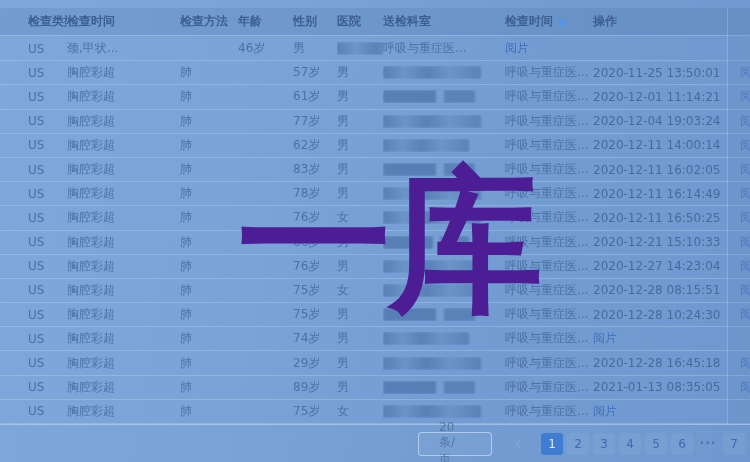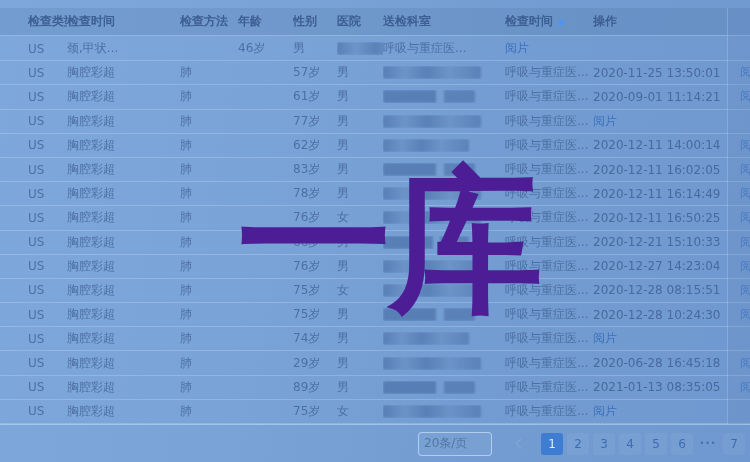--- a/index.html
+++ b/index.html
@@ -68,21 +68,21 @@
   
   #pager-bar{
     position:absolute;left:0;top:424px;width:750px;height:38px;
     border-top:1px solid rgba(218,234,251,0.45);
     display:flex;align-items:center;justify-content:flex-end;
     padding-right:3px;box-sizing:border-box;
   }
   #page-size{
     width:74px;height:24px;border:1px solid rgba(198,219,244,0.75);
     border-radius:4px;display:flex;align-items:center;justify-content:space-between;
-    padding:0 5px;box-sizing:border-box;color:#54779f;font-size:12px;
+    padding:0 20px;box-sizing:border-box;color:#54779f;font-size:12px;
     margin-right:17px;cursor:pointer;background:rgba(255,255,255,0.04);
   }
   .chev{
     width:6px;height:6px;border-right:1.5px solid #7e9dc7;border-bottom:1.5px solid #7e9dc7;
     display:inline-block;
   }
   .chev-down{transform:rotate(45deg) translateY(-2px);}
   #prev-btn{
     width:22px;height:22px;display:flex;align-items:center;justify-content:center;
     margin-right:8px;cursor:pointer;
@@ -144,34 +144,35 @@
         <div class="cell cell-type">US</div>
         <div class="cell cell-item">胸腔彩超</div>
         <div class="cell cell-organ">肺</div>
         <div class="cell cell-method"></div>
         <div class="cell cell-age">61岁</div>
         <div class="cell cell-gender">男</div>
         <div class="cell cell-hospital">
           <div class="redact"></div>
         </div>
         <div class="cell cell-dept">呼吸与重症医...</div>
-        <div class="cell cell-time">2020-09-01 11:14:21</div>
+        <div class="cell cell-time">2020-12-01 11:14:21</div>
         <div class="cell cell-action"><a>阅片</a></div>
       </div>
       <div class="grid-row t-row">
         <div class="cell cell-type">US</div>
         <div class="cell cell-item">胸腔彩超</div>
         <div class="cell cell-organ">肺</div>
         <div class="cell cell-method"></div>
         <div class="cell cell-age">77岁</div>
         <div class="cell cell-gender">男</div>
         <div class="cell cell-hospital">
           <div class="redact"></div>
         </div>
         <div class="cell cell-dept">呼吸与重症医...</div>
+        <div class="cell cell-time">2020-12-04 19:03:24</div>
         <div class="cell cell-action"><a>阅片</a></div>
       </div>
       <div class="grid-row t-row">
         <div class="cell cell-type">US</div>
         <div class="cell cell-item">胸腔彩超</div>
         <div class="cell cell-organ">肺</div>
         <div class="cell cell-method"></div>
         <div class="cell cell-age">62岁</div>
         <div class="cell cell-gender">男</div>
         <div class="cell cell-hospital">
@@ -296,21 +297,21 @@
         <div class="cell cell-type">US</div>
         <div class="cell cell-item">胸腔彩超</div>
         <div class="cell cell-organ">肺</div>
         <div class="cell cell-method"></div>
         <div class="cell cell-age">29岁</div>
         <div class="cell cell-gender">男</div>
         <div class="cell cell-hospital">
           <div class="redact"></div>
         </div>
         <div class="cell cell-dept">呼吸与重症医...</div>
-        <div class="cell cell-time">2020-06-28 16:45:18</div>
+        <div class="cell cell-time">2020-12-28 16:45:18</div>
         <div class="cell cell-action"><a>阅片</a></div>
       </div>
       <div class="grid-row t-row">
         <div class="cell cell-type">US</div>
         <div class="cell cell-item">胸腔彩超</div>
         <div class="cell cell-organ">肺</div>
         <div class="cell cell-method"></div>
         <div class="cell cell-age">89岁</div>
         <div class="cell cell-gender">男</div>
         <div class="cell cell-hospital">

